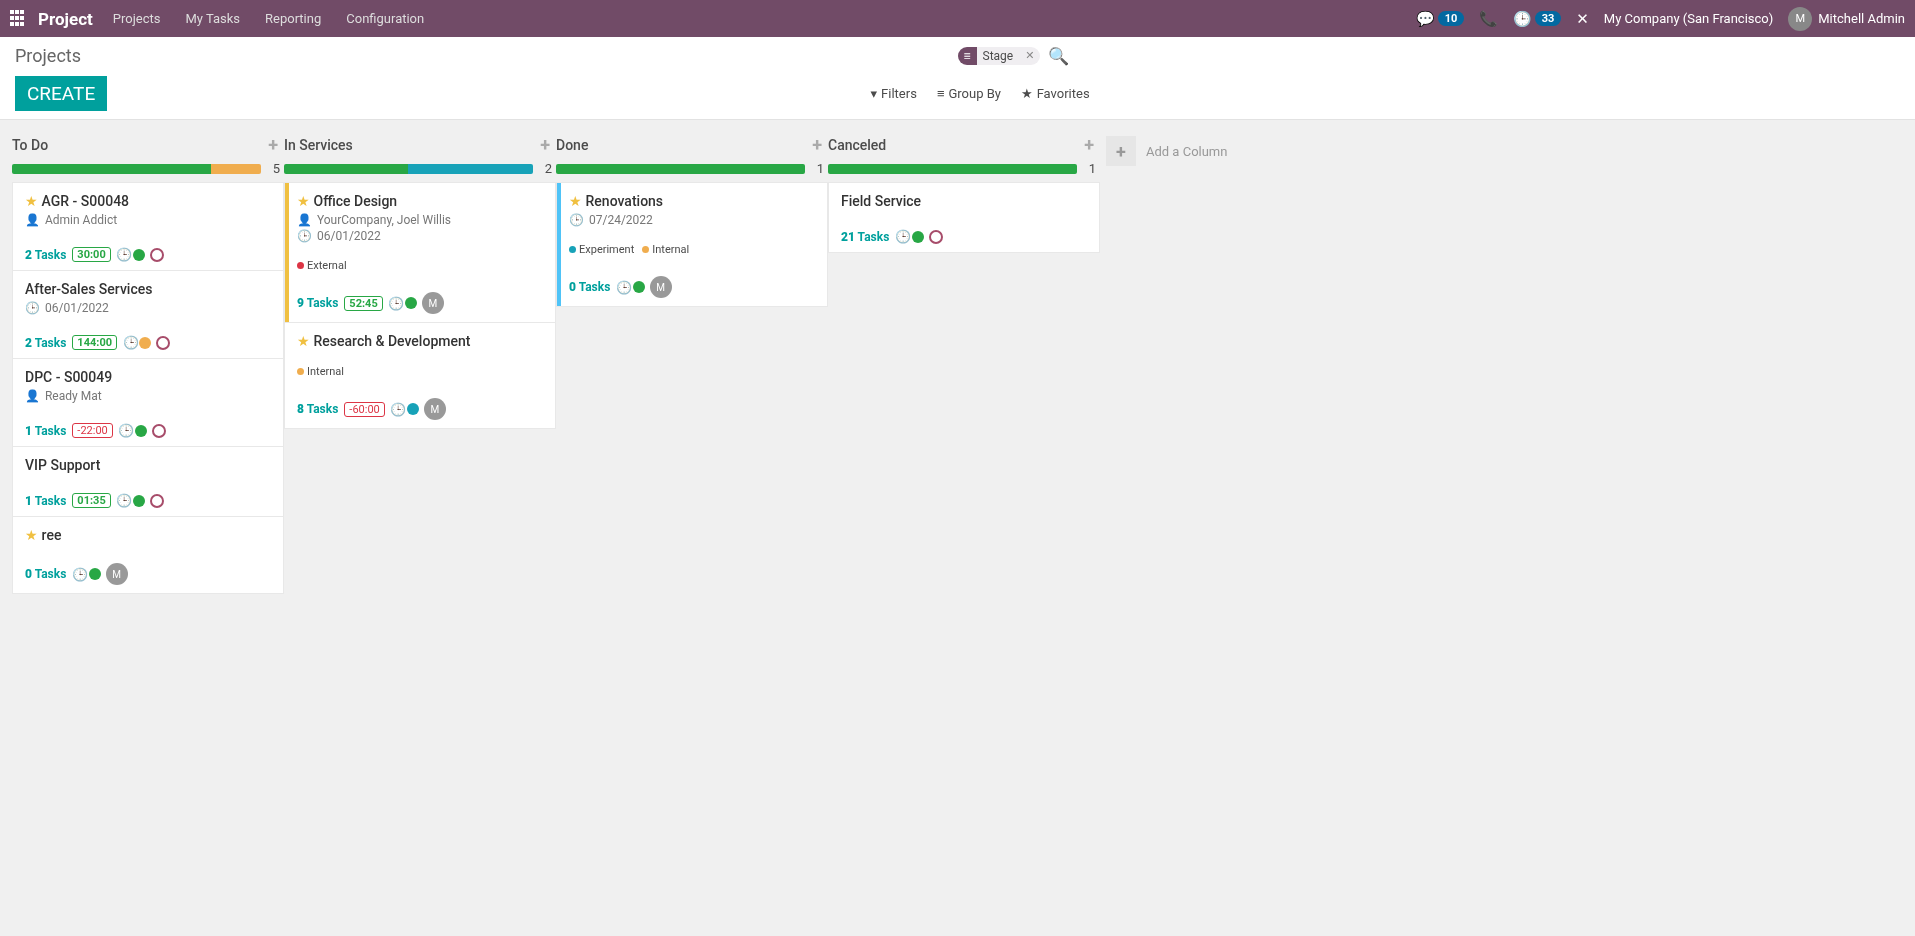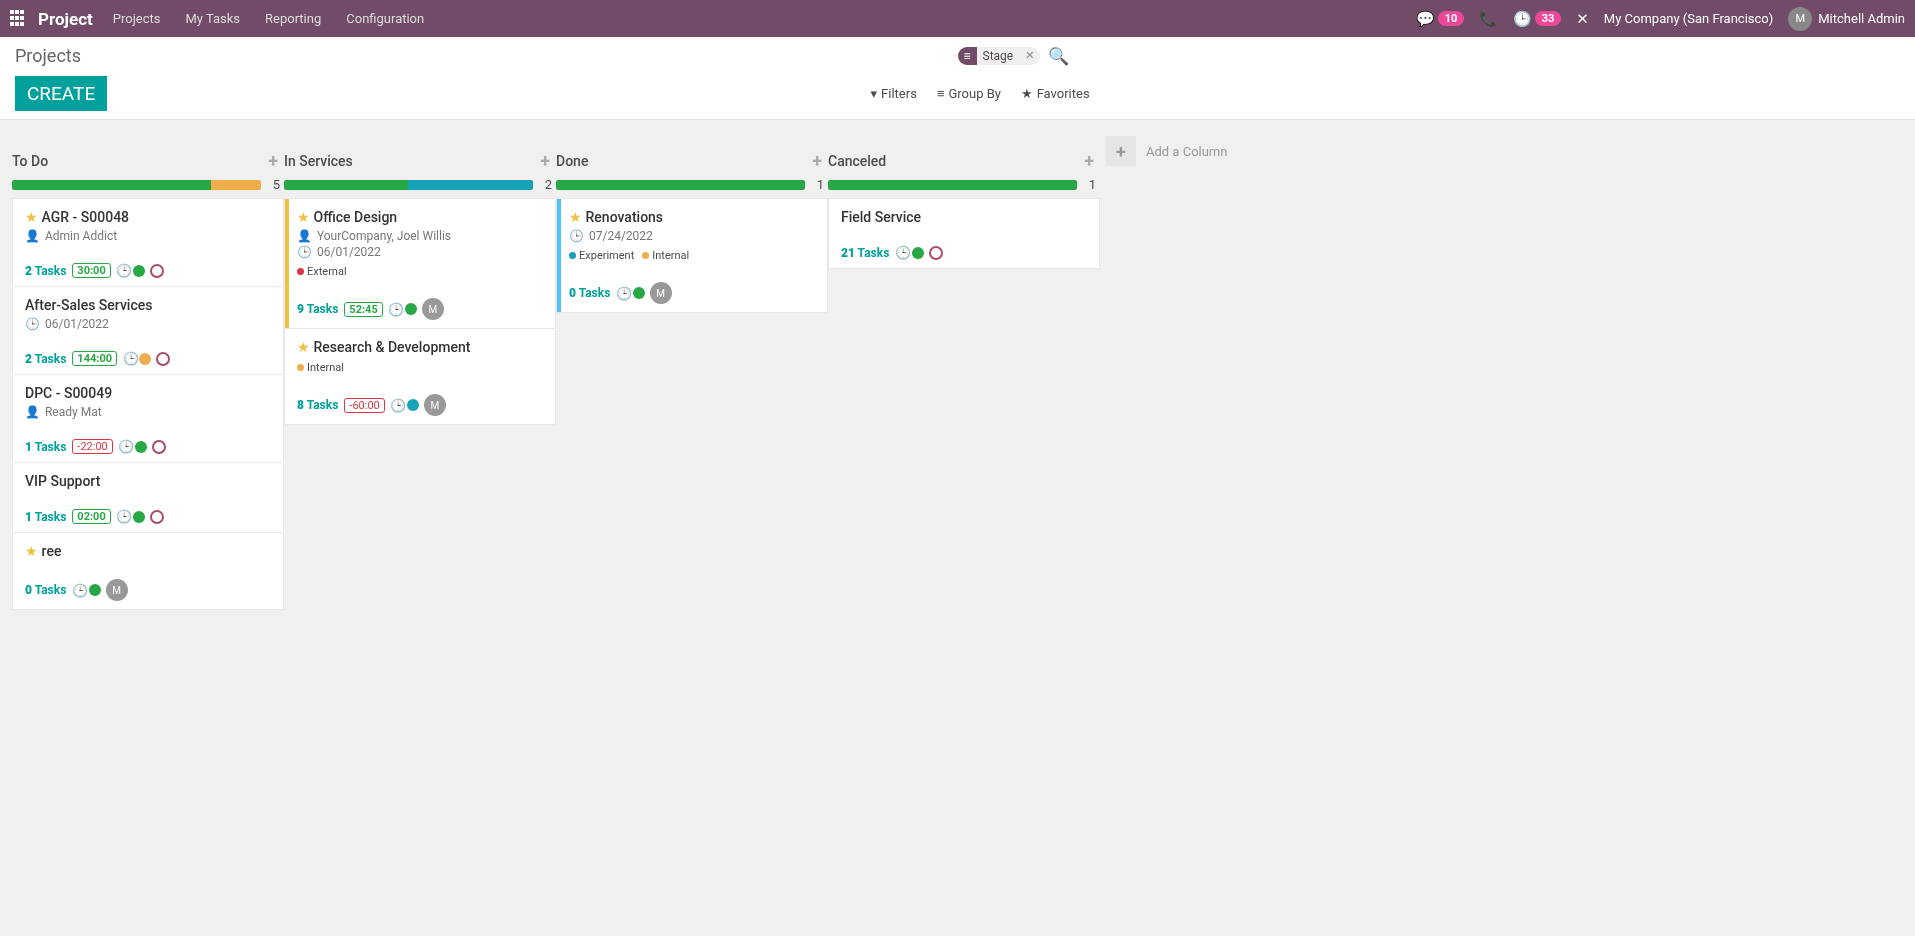--- a/index.html
+++ b/index.html
@@ -4,54 +4,54 @@
 <style>
 * { margin:0; padding:0; box-sizing:border-box; font-family:-apple-system,BlinkMacSystemFont,"Segoe UI",Roboto,sans-serif; }
 body { background:#f0f0f0; font-size:13px; color:#4c4c4c; }
 .navbar { background:#714b67; height:37px; display:flex; align-items:center; padding:0 10px; color:#fff; }
 .navbar .apps-icon { width:18px; height:18px; display:inline-flex; flex-wrap:wrap; gap:1px; margin-right:10px; cursor:pointer; }
 .navbar .apps-icon span { width:4px; height:4px; background:#fff; }
 .navbar .brand { font-size:17px; font-weight:700; margin-right:20px; }
 .navbar .menu { display:flex; gap:25px; }
 .navbar .menu a { color:#ddd; text-decoration:none; font-size:13px; cursor:pointer; }
 .navbar .right { margin-left:auto; display:flex; align-items:center; gap:15px; }
-.badge-pill { background:#ec4899; border-radius:10px; padding:1px 7px; font-size:11px; font-weight:bold; }
+.badge-pill { background:#0369a1; border-radius:10px; padding:1px 7px; font-size:11px; font-weight:bold; }
 .nav-icon { font-size:15px; }
 .avatar { width:24px; height:24px; border-radius:50%; background:#888; display:inline-flex; align-items:center; justify-content:center; font-size:11px; color:#fff; }
 .company { font-size:13px; }
 .controlbar { background:#fff; padding:8px 15px; border-bottom:1px solid #e2e2e2; }
 .row1 { display:flex; align-items:center; justify-content:space-between; }
 .title { font-size:18px; color:#666; }
 .search-wrap { display:flex; align-items:center; gap:8px; flex:0 0 50%; }
 .chip { display:flex; align-items:center; background:#f0eef1; border-radius:10px; overflow:hidden; }
 .chip .ic { background:#714b67; color:#fff; padding:2px 6px; font-size:12px; }
 .chip .txt { padding:2px 6px; font-size:12px; color:#4c4c4c; }
 .chip .x { padding:2px 6px; font-size:11px; cursor:pointer; color:#888; }
 .search-input { flex:1; border:none; outline:none; font-size:13px; padding:4px; }
 .search-btn { font-size:17px; color:#666; cursor:pointer; background:none; border:none; }
 .row2 { display:flex; justify-content:space-between; align-items:center; margin-top:10px; }
 .create-btn { background:#00a09d; color:#fff; border:none; padding:6px 12px; font-size:19px; cursor:pointer; text-transform:uppercase; font-weight:400; }
 .filter-opts { display:flex; gap:20px; font-size:13px; color:#4c4c4c; margin-left: 73px;}
 .filter-opts span { cursor:pointer; display:flex; align-items:center; gap:4px; }
 .board { display:flex; gap:0; padding:10px 12px; align-items:flex-start; overflow-x:auto; }
 .col { width:272px; flex-shrink:0; }
-.col-head { display:flex; align-items:center; padding:4px 0 6px 0;margin-top:16px; }
+.col-head { display:flex; align-items:center; padding:4px 0 6px 0; }
 .col-title { font-size:14px; font-weight:500; color:#4c4c4c; flex:1; }
 .col-add { color:#aaa; font-size:18px; font-weight:bold; cursor:pointer; padding:0 6px; }
 .col-count { font-size:13px; color:#4c4c4c; padding:0 4px; }
 .progress-wrap { display:flex; align-items:center; gap:8px; margin-bottom:6px; }
 .progress { flex:1; height:10px; border-radius:2px; display:flex; overflow:hidden; background:#e9ecef; }
 .progress .seg { height:100%; }
 .cards { background:transparent; }
 .card { background:#fff; border:1px solid #e8e8e8; margin-bottom:-1px; position:relative; padding:10px 12px 8px 12px; cursor:pointer; }
 .card .accent { position:absolute; left:0; top:0; bottom:0; width:4px; }
 .star { color:#f0c041; font-size:14px; margin-right:4px; }
 .card-title { font-size:14px; font-weight:500; color:#333; margin-bottom:4px; display:flex; align-items:center; }
 .meta { font-size:12px; color:#777; display:flex; align-items:center; gap:5px; margin-bottom:2px; }
-.tags { display:flex; gap:8px; font-size:11px; margin-top:6px; }
+.tags { display:flex; gap:8px; font-size:11px; margin-top:16px; }
 .tag { display:flex; align-items:center; gap:3px; }
 .dot { width:7px; height:7px; border-radius:50%; display:inline-block; }
 .card-foot { display:flex; align-items:center; justify-content:flex-start; margin-top:20px; }
 .foot-left { display:flex; align-items:center; gap:6px; font-size:12px; }
 .tasks-link { color:#00a09d; font-weight:bold; }
 .time-box { border:1px solid; border-radius:3px; padding:0 4px; font-size:11px; }
 .time-green { border-color:#28a745; color:#28a745;font-weight:bold; }
 .time-red { border-color:#dc3545; color:#dc3545; }
 .clock { color:#bbb; font-size:13px; }
 .foot-right { display:flex; align-items:center; gap:5px; }
@@ -215,21 +215,21 @@
     </div>
         <div class="card">
 
       <div class="card-title">
             <span>VIP Support</span>
           </div>
 
       <div class="card-foot">
             <div class="foot-left">
               <span class="tasks-link"><b>1</b> Tasks</span>
-              <span class="time-box time-green">02:00</span>
+              <span class="time-box time-green">01:35</span>
               <span class="clock">🕒</span>
             </div>
             <div class="foot-right">
               <span class="status-dot" style="background:#28a745"></span>
               <span class="ring"></span>
             </div>
           </div>
     </div>
         <div class="card">
 

